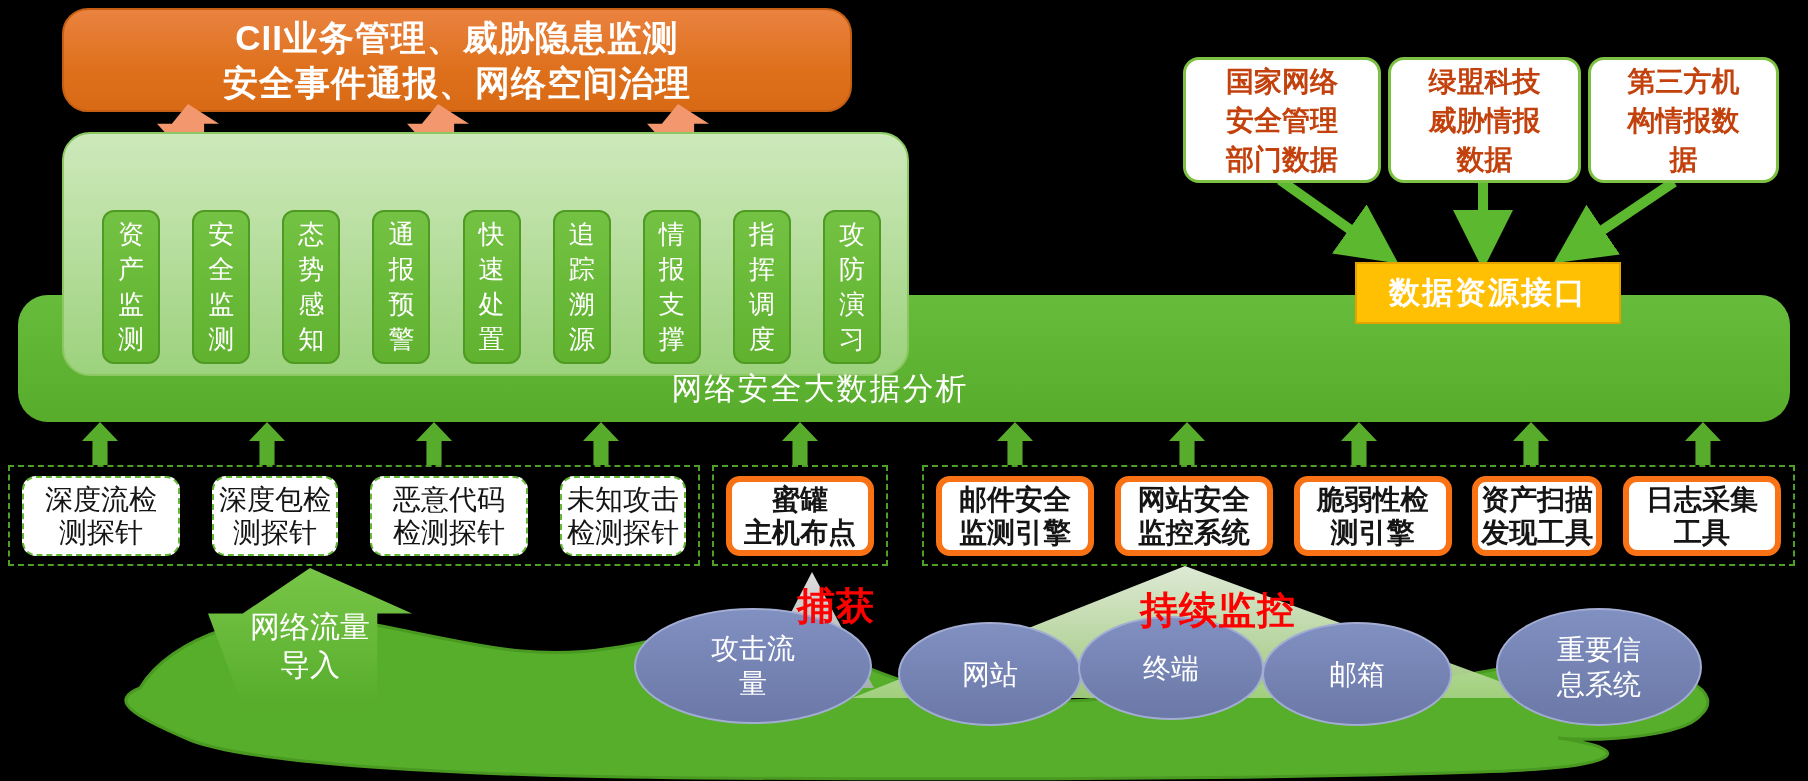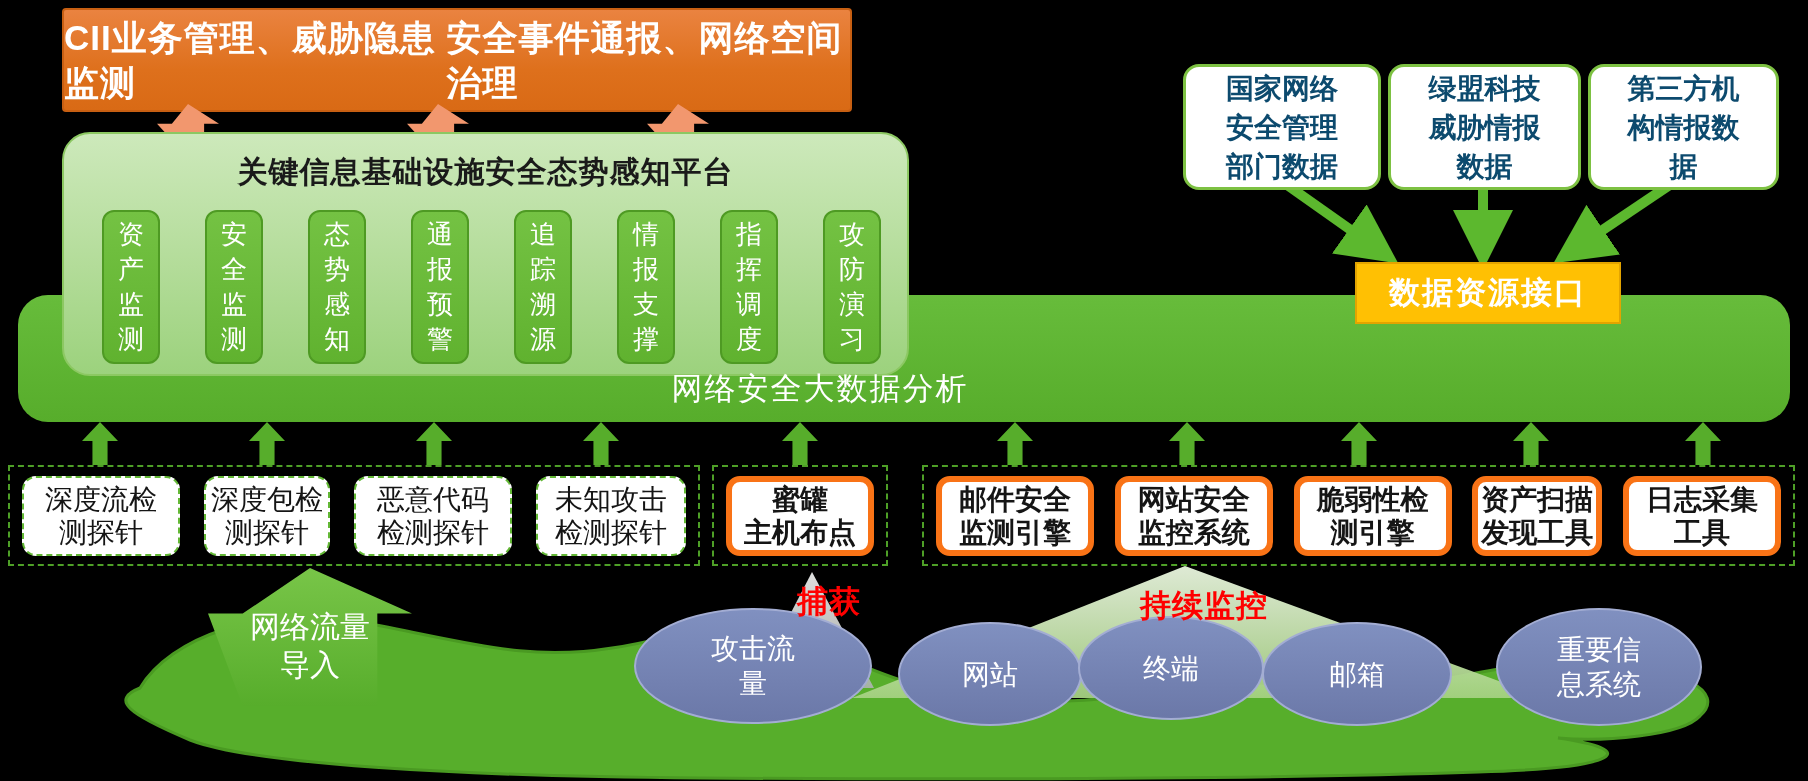--- a/index.html
+++ b/index.html
@@ -3,22 +3,22 @@
 <meta charset="utf-8">
 <style>
   html,body{margin:0;padding:0;background:#000;}
   .canvas{position:relative;width:1808px;height:781px;background:#000;overflow:hidden;
           font-family:"Liberation Sans","DejaVu Sans",sans-serif;}
   .pre{white-space:pre-line;}
 
   
   .banner{position:absolute;left:62px;top:8px;width:786px;height:100px;
           background:linear-gradient(180deg,#EA8340 0%,#DE701C 60%,#D96A15 100%);
-          border:2px solid #C75F12;border-radius:4px;
-          display:flex;flex-direction:row;justify-content:center;align-items:center;
+          border:2px solid #C75F12;border-radius:26px;
+          display:flex;flex-direction:column;justify-content:center;align-items:center;
           color:#fff;font-size:35px;font-weight:700;line-height:45px;letter-spacing:1px;
           box-shadow:2px 3px 0 rgba(0,0,0,.35);}
 
   .salmon-arrow{position:absolute;top:104px;width:62px;height:36px;background:#F2976E;
           clip-path:polygon(50% 0,100% 55%,76% 55%,76% 100%,24% 100%,0 55%,24% 55%);
           filter:drop-shadow(0 1px 0 #D86A30);}
 
   
   .platform{position:absolute;left:62px;top:132px;width:843px;height:240px;
           background:linear-gradient(180deg,#CDE9BB 0%,#B3DC99 55%,#9CD27D 100%);
@@ -34,24 +34,24 @@
           font-weight:500;word-break:break-all;text-align:center;}
 
   
   .band{position:absolute;left:18px;top:295px;width:1772px;height:127px;
           background:linear-gradient(180deg,#67BC3B 0%,#57AD2B 100%);
           border-radius:30px;z-index:2;}
   .band-label{position:absolute;left:645px;top:368px;width:350px;text-align:center;
           color:#fff;font-size:31px;font-weight:500;z-index:4;letter-spacing:2px;}
 
   
-  .src-box{position:absolute;top:64px;height:120px;background:#fff;
+  .src-box{position:absolute;top:57px;height:120px;background:#fff;
           border:3px solid #7DC142;border-radius:16px;z-index:3;
           display:flex;justify-content:center;align-items:center;text-align:center;
-          color:#0c4a6e;font-size:28px;line-height:39px;font-weight:600;}
+          color:#c2410c;font-size:28px;line-height:39px;font-weight:600;}
   .yellow-box{position:absolute;left:1355px;top:262px;width:262px;height:58px;
           background:#FFC003;border:2px solid #E3A400;z-index:4;
           display:flex;justify-content:center;align-items:center;
           color:#fff;font-size:31px;font-weight:700;letter-spacing:2px;}
 
   
   .group{position:absolute;top:465px;height:101px;border:2px dashed #4E9F27;
           box-sizing:border-box;display:flex;align-items:center;
           justify-content:space-between;padding:0 12px;z-index:3;}
   .sensor{height:80px;background:#fff;border-radius:14px;box-sizing:border-box;
@@ -71,21 +71,21 @@
           clip-path:polygon(50% 0,100% 33%,83% 33%,83% 100%,17% 100%,0 33%,17% 33%);
           z-index:3;}
   .traffic-label{position:absolute;left:208px;top:608px;width:204px;text-align:center;
           color:#fff;font-size:30px;line-height:38px;font-weight:500;z-index:4;}
   .ellipse{position:absolute;border-radius:50%;z-index:4;
           background:linear-gradient(180deg,#8removed,#67749F);
           background:linear-gradient(180deg,#8090C0 0%,#6B78A8 100%);
           border:2px solid #A3ADD3;
           display:flex;justify-content:center;align-items:center;text-align:center;
           color:#fff;font-size:28px;line-height:35px;font-weight:500;}
-  .red-label{position:absolute;color:#F00;font-size:31px;font-weight:700;z-index:5;
+  .red-label{position:absolute;color:#F00;font-size:38px;font-weight:700;z-index:5;
           letter-spacing:1px;}
 </style>
 </head>
 <body>
 
 <div class="canvas">
 
   <svg class="scene-svg" viewBox="0 0 1808 781">
     <defs>
       <linearGradient id="gGrey" x1="0" y1="0" x2="0" y2="1">
@@ -112,33 +112,35 @@
 
   <div class="banner">
     <div>CII业务管理、威胁隐患监测</div>
     <div>安全事件通报、网络空间治理</div>
   </div>
   <div class="salmon-arrow" style="left:157px"></div>
   <div class="salmon-arrow" style="left:407px"></div>
   <div class="salmon-arrow" style="left:647px"></div>
 
   <div class="platform">
-    <div class="platform-title">关键信息基础设施安全态势感知平台</div>
     <div class="modules">
       <div class="module">
           <span>资产监测</span>
         </div>
       <div class="module">
           <span>安全监测</span>
         </div>
       <div class="module">
           <span>态势感知</span>
         </div>
       <div class="module">
           <span>通报预警</span>
+        </div>
+      <div class="module">
+          <span>快速处置</span>
         </div>
       <div class="module">
           <span>追踪溯源</span>
         </div>
       <div class="module">
           <span>情报支撑</span>
         </div>
       <div class="module">
           <span>指挥调度</span>
         </div>
@@ -182,21 +184,21 @@
   <div class="up-arrow" style="left:1513px"></div>
   <div class="up-arrow" style="left:1685px"></div>
 
   <div class="group" style="left:8px;width:692px">
     <div class="sensor dashed pre" style="width:158px">深度流检
 测探针</div>
     <div class="sensor dashed pre" style="width:126px">深度包检
 测探针</div>
     <div class="sensor dashed pre" style="width:158px">恶意代码
 检测探针</div>
-    <div class="sensor dashed pre" style="width:150px">未知攻击
+    <div class="sensor dashed pre" style="width:126px">未知攻击
 检测探针</div>
   </div>
   <div class="group" style="left:712px;width:176px;justify-content:center">
     <div class="sensor solid pre" style="width:150px">蜜罐
 主机布点</div>
   </div>
   <div class="group" style="left:922px;width:873px">
     <div class="sensor solid pre" style="width:158px">邮件安全
 监测引擎</div>
     <div class="sensor solid pre" style="width:158px">网站安全

